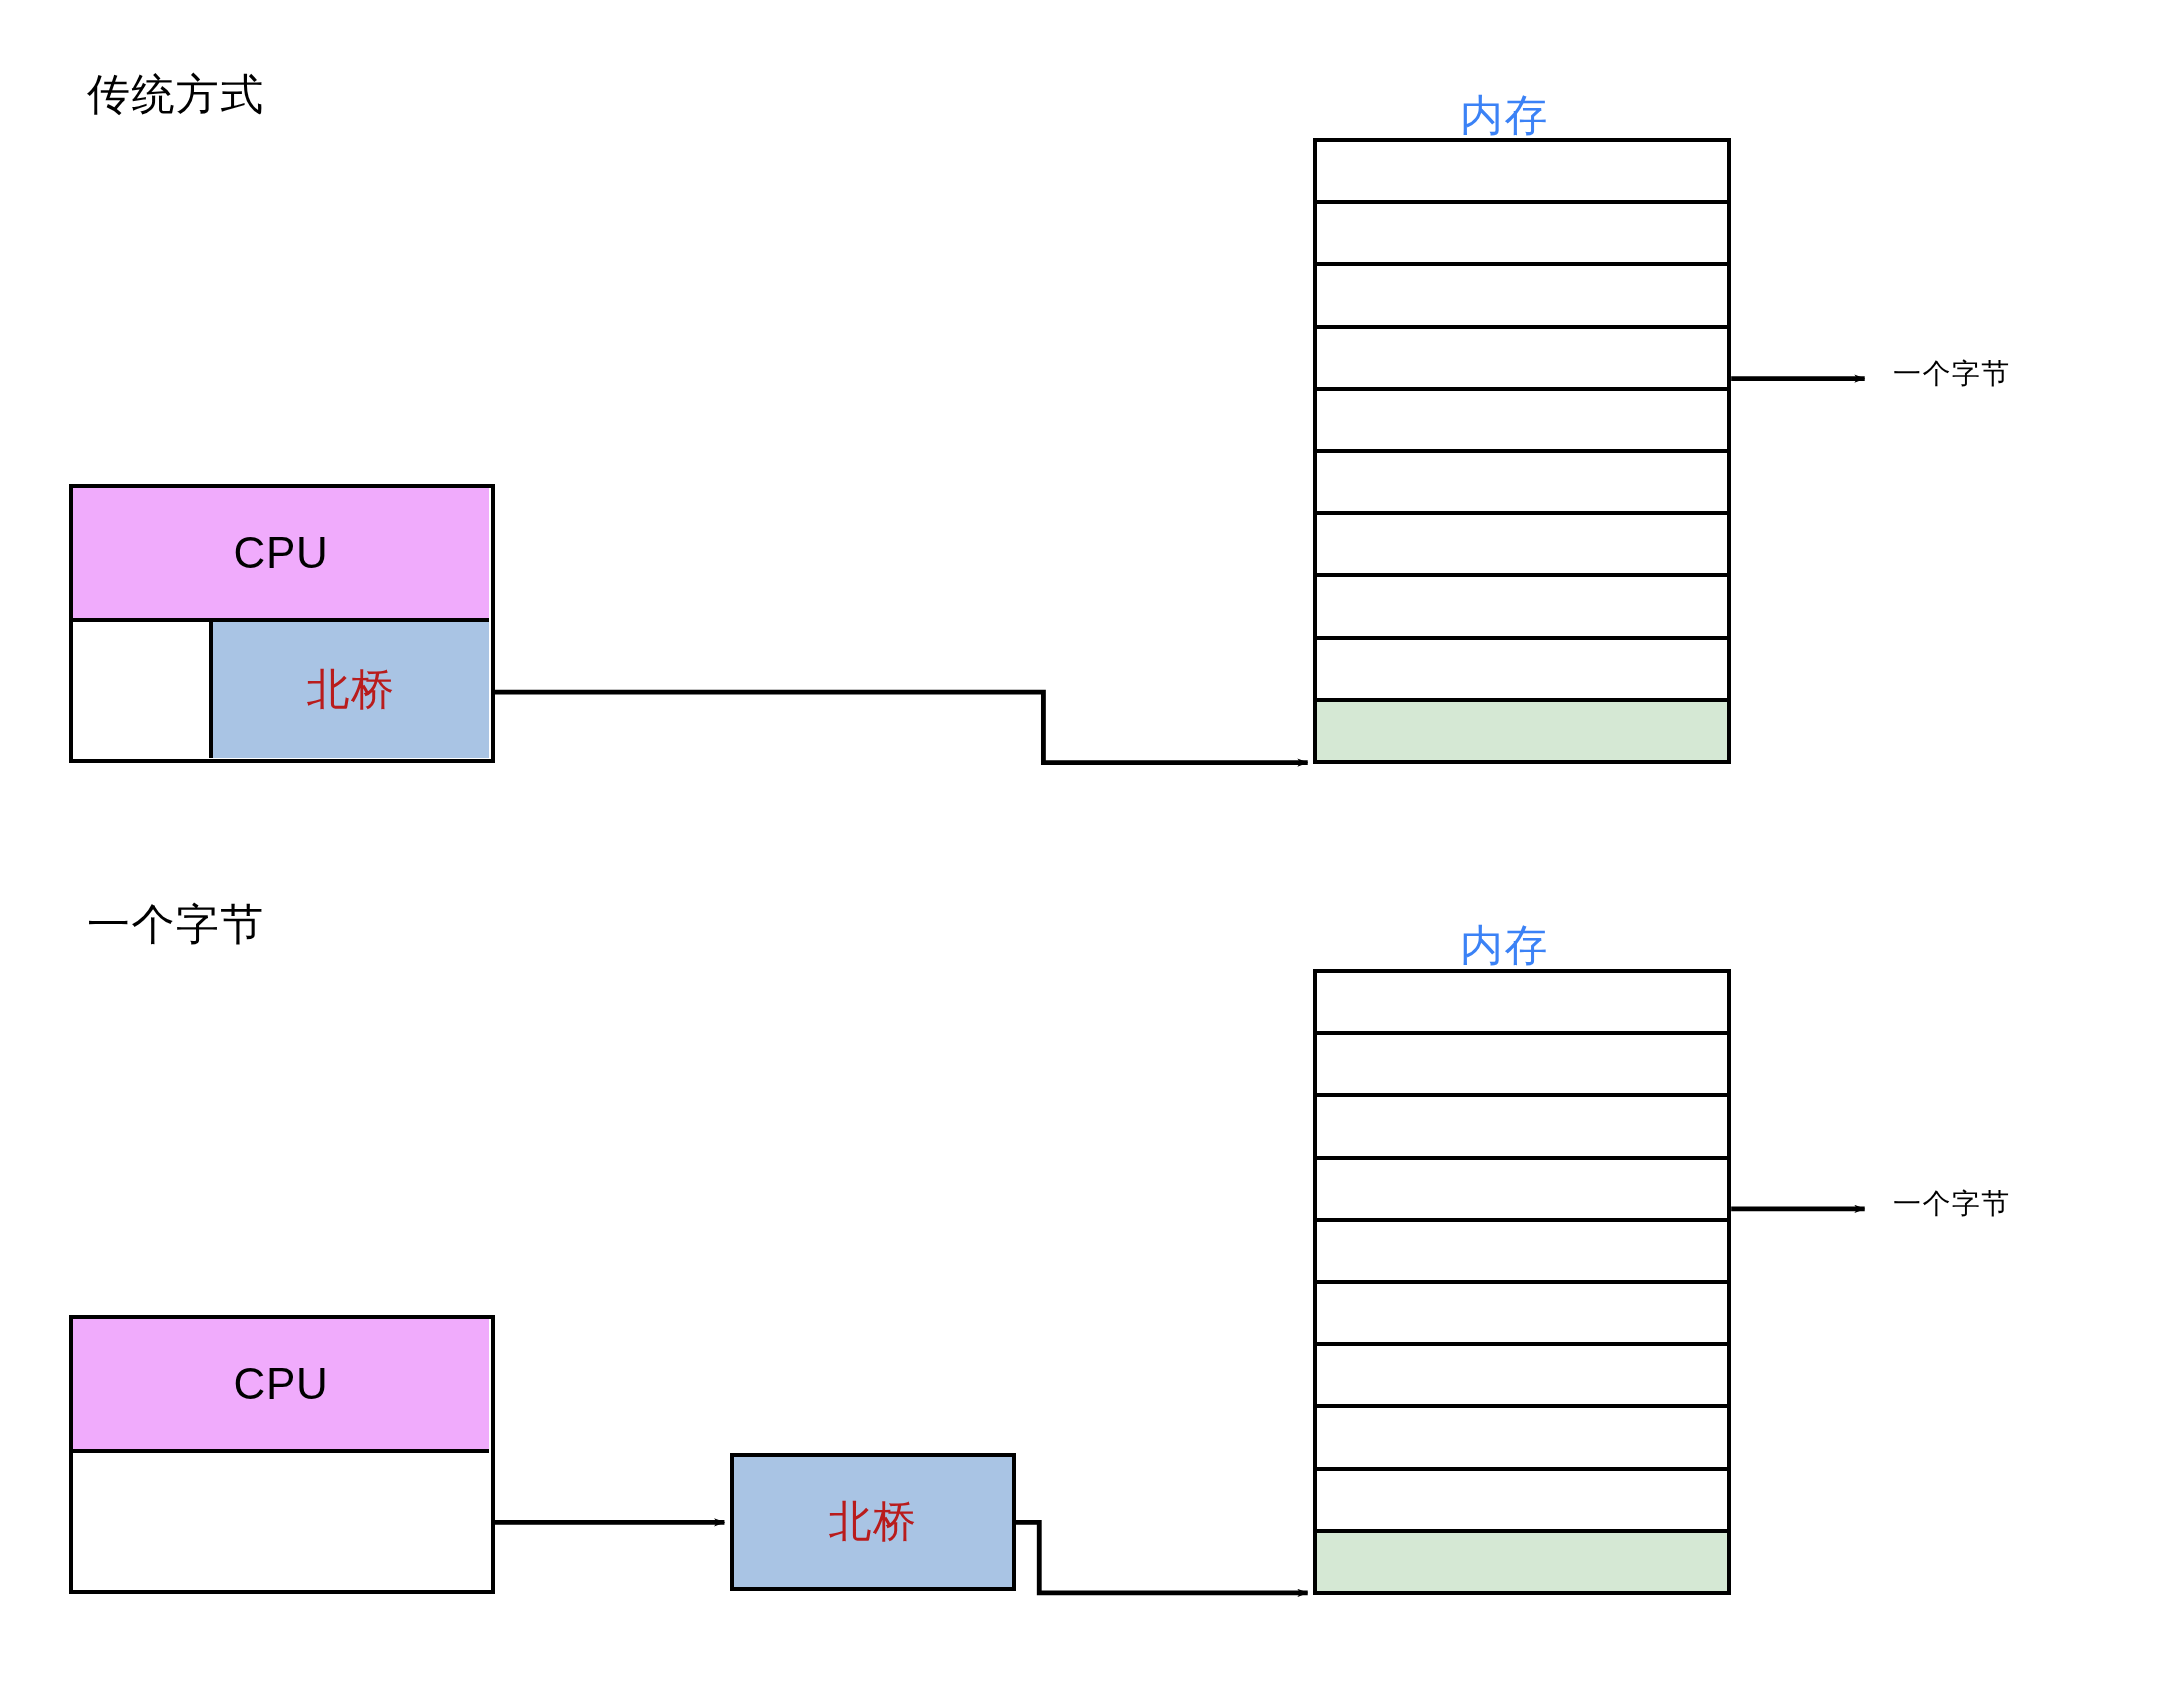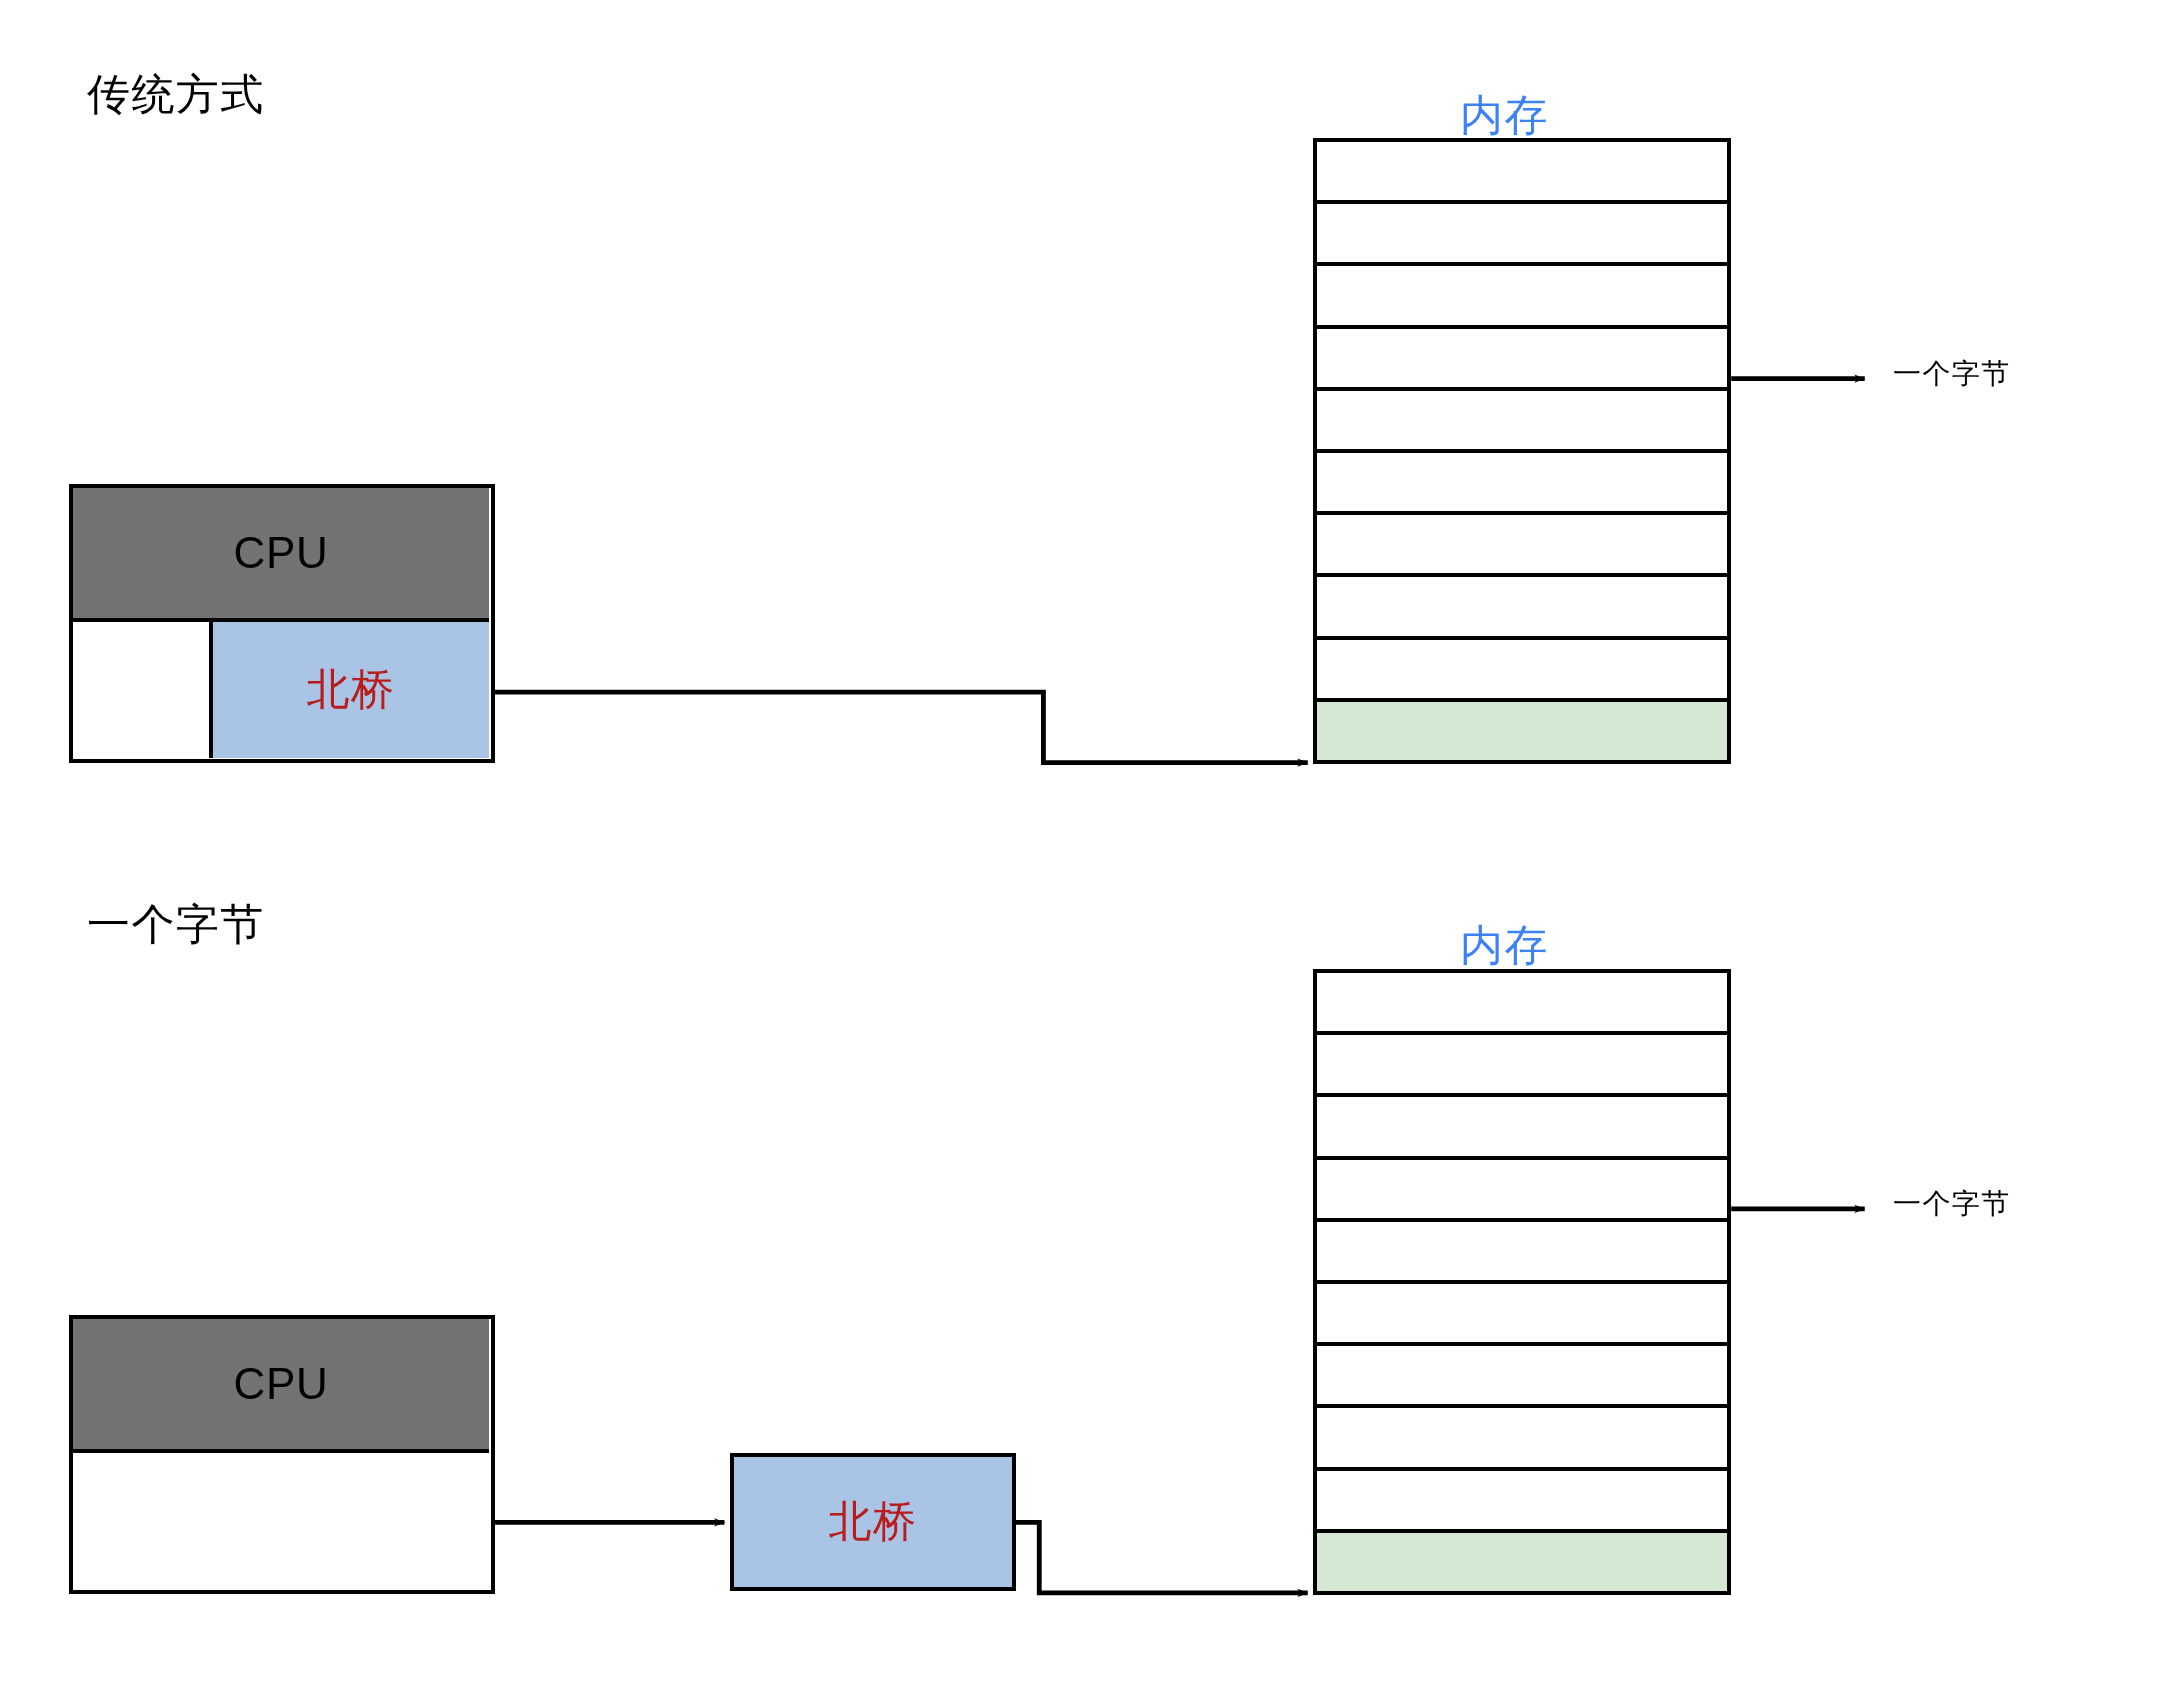--- a/index.html
+++ b/index.html
@@ -49,21 +49,21 @@
   
   .cpu-package {
     position: absolute;
     box-sizing: border-box;
     border: 4.8px solid #000000;
     background: #ffffff;
   }
   .cpu-core {
     position: absolute;
     box-sizing: border-box;
-    background: #737373;
+    background: #f0abfc;
     border-bottom: 4.8px solid #000000;
     display: flex;
     align-items: center;
     justify-content: center;
   }
   .cpu-core-text {
     font-size: 44px;
     color: #000000;
     letter-spacing: 0.7px;
   }

